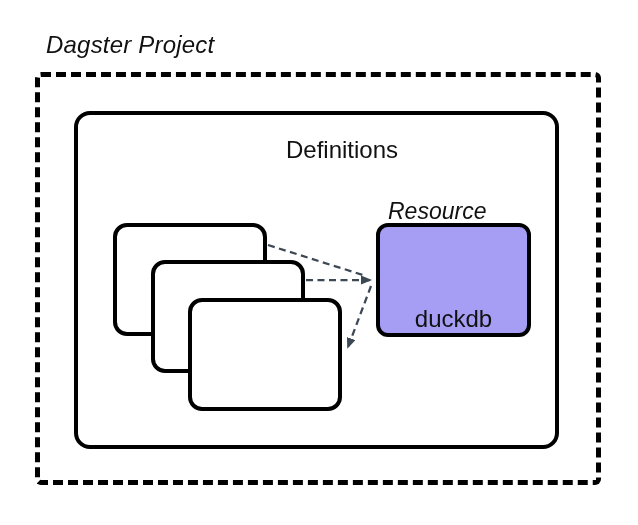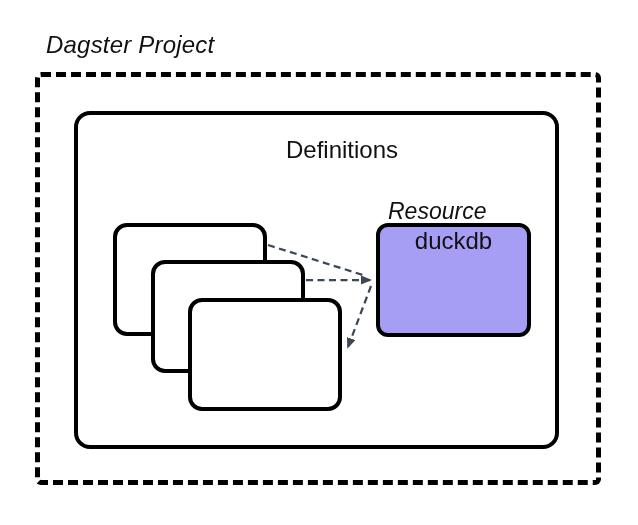--- a/index.html
+++ b/index.html
@@ -78,21 +78,21 @@
 
   .resource-box {
     left: 376px;
     top: 223px;
     width: 155px;
     height: 114px;
     border: 4px solid #000000;
     border-radius: 12px;
     background: #A69EF5;
     display: flex;
-    align-items: flex-start;
+    align-items: flex-end;
     justify-content: center;
     z-index: 2;
   }
   .resource-name {
     font-size: 24px;
     font-weight: 400;
     color: #111111;
   }
   .connector-layer {
     left: 0;

